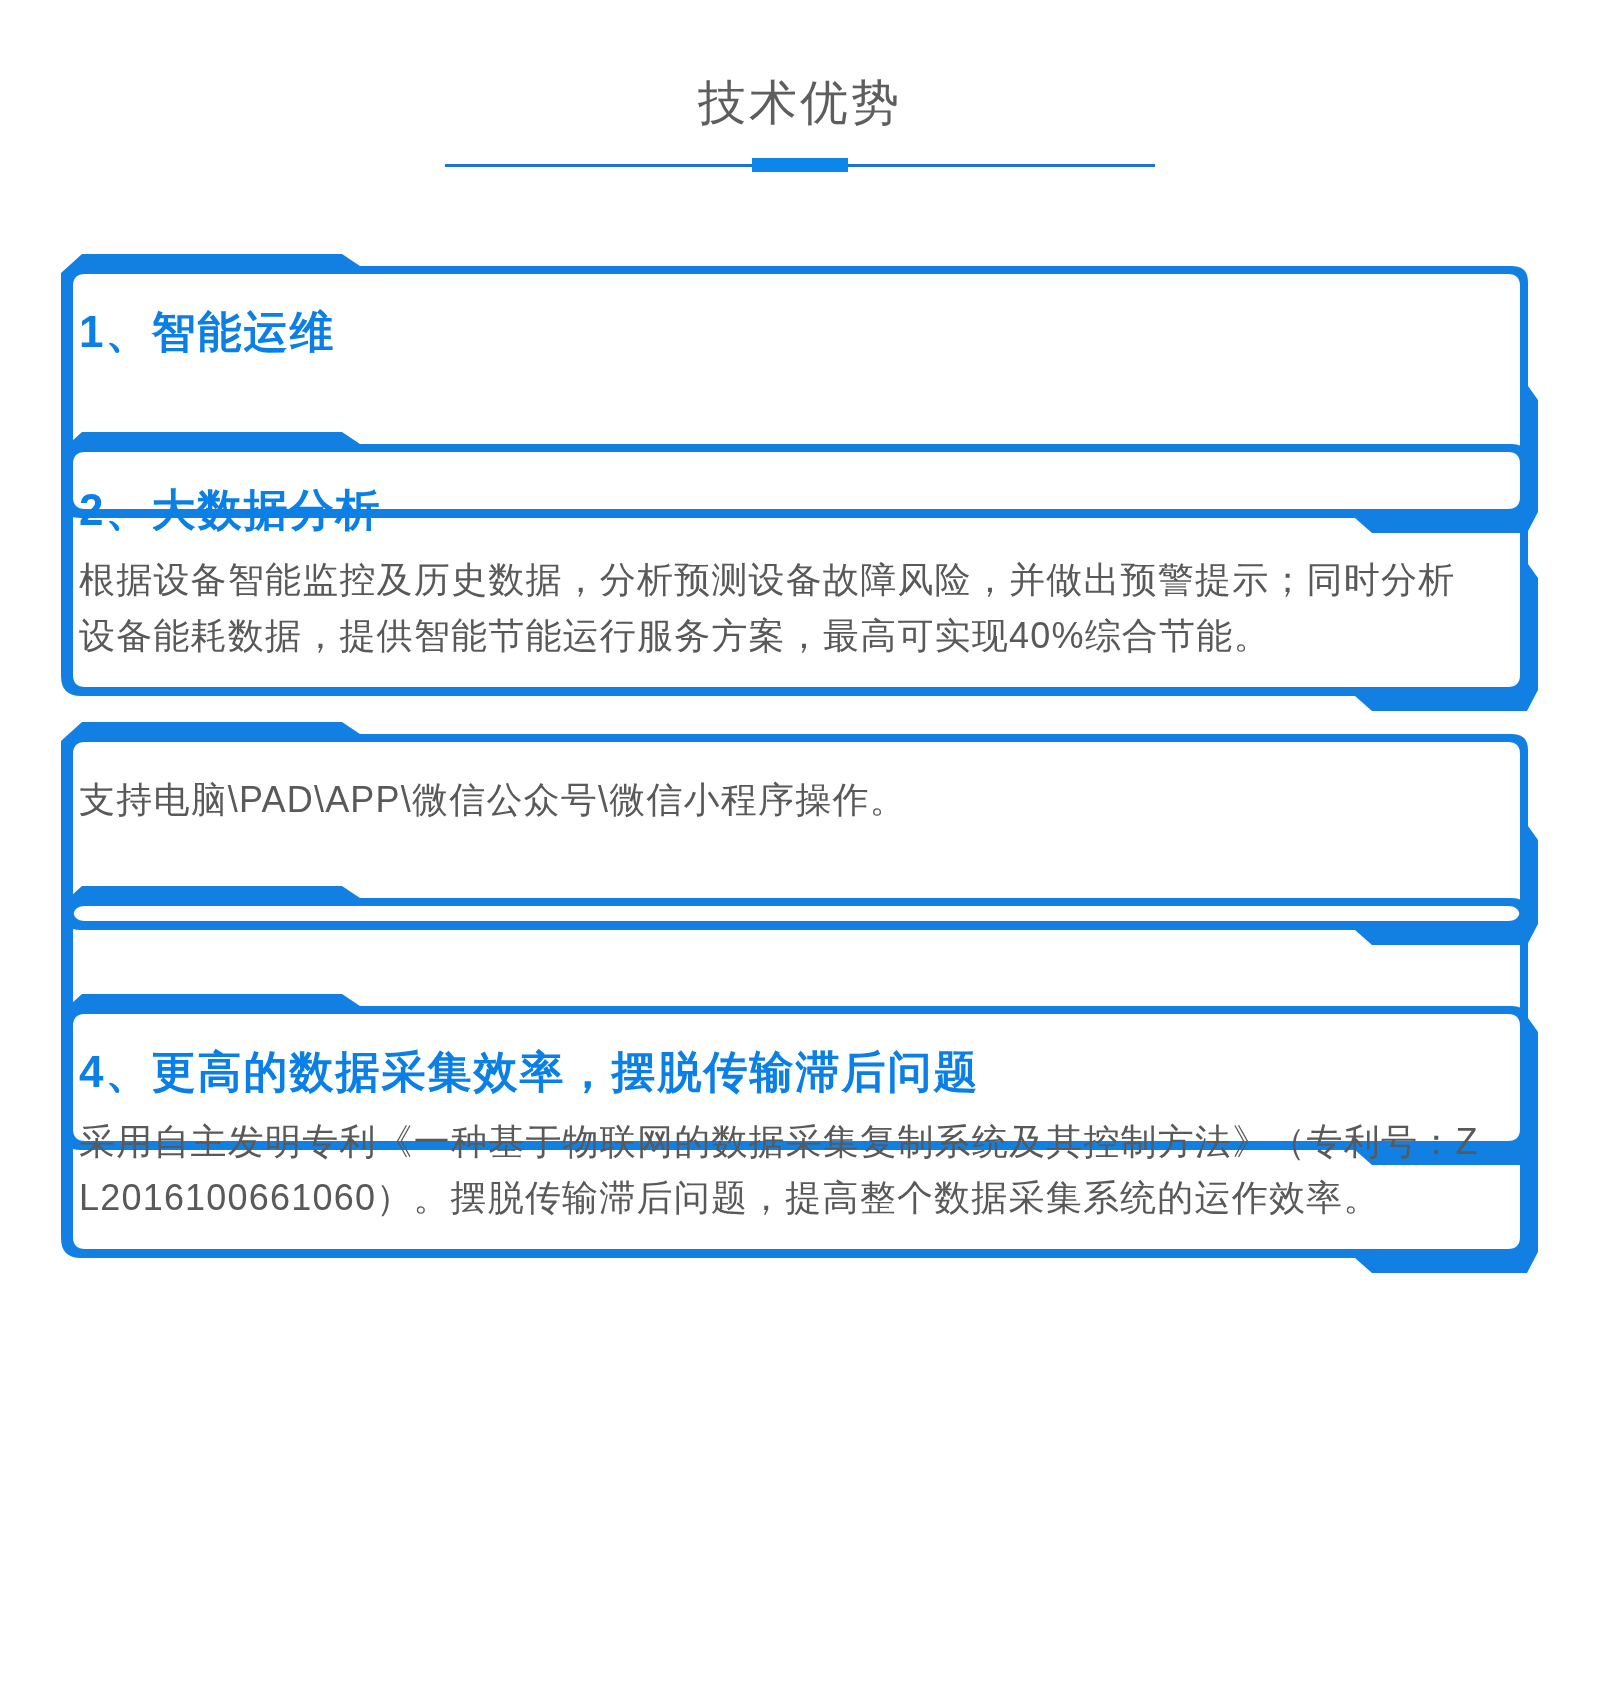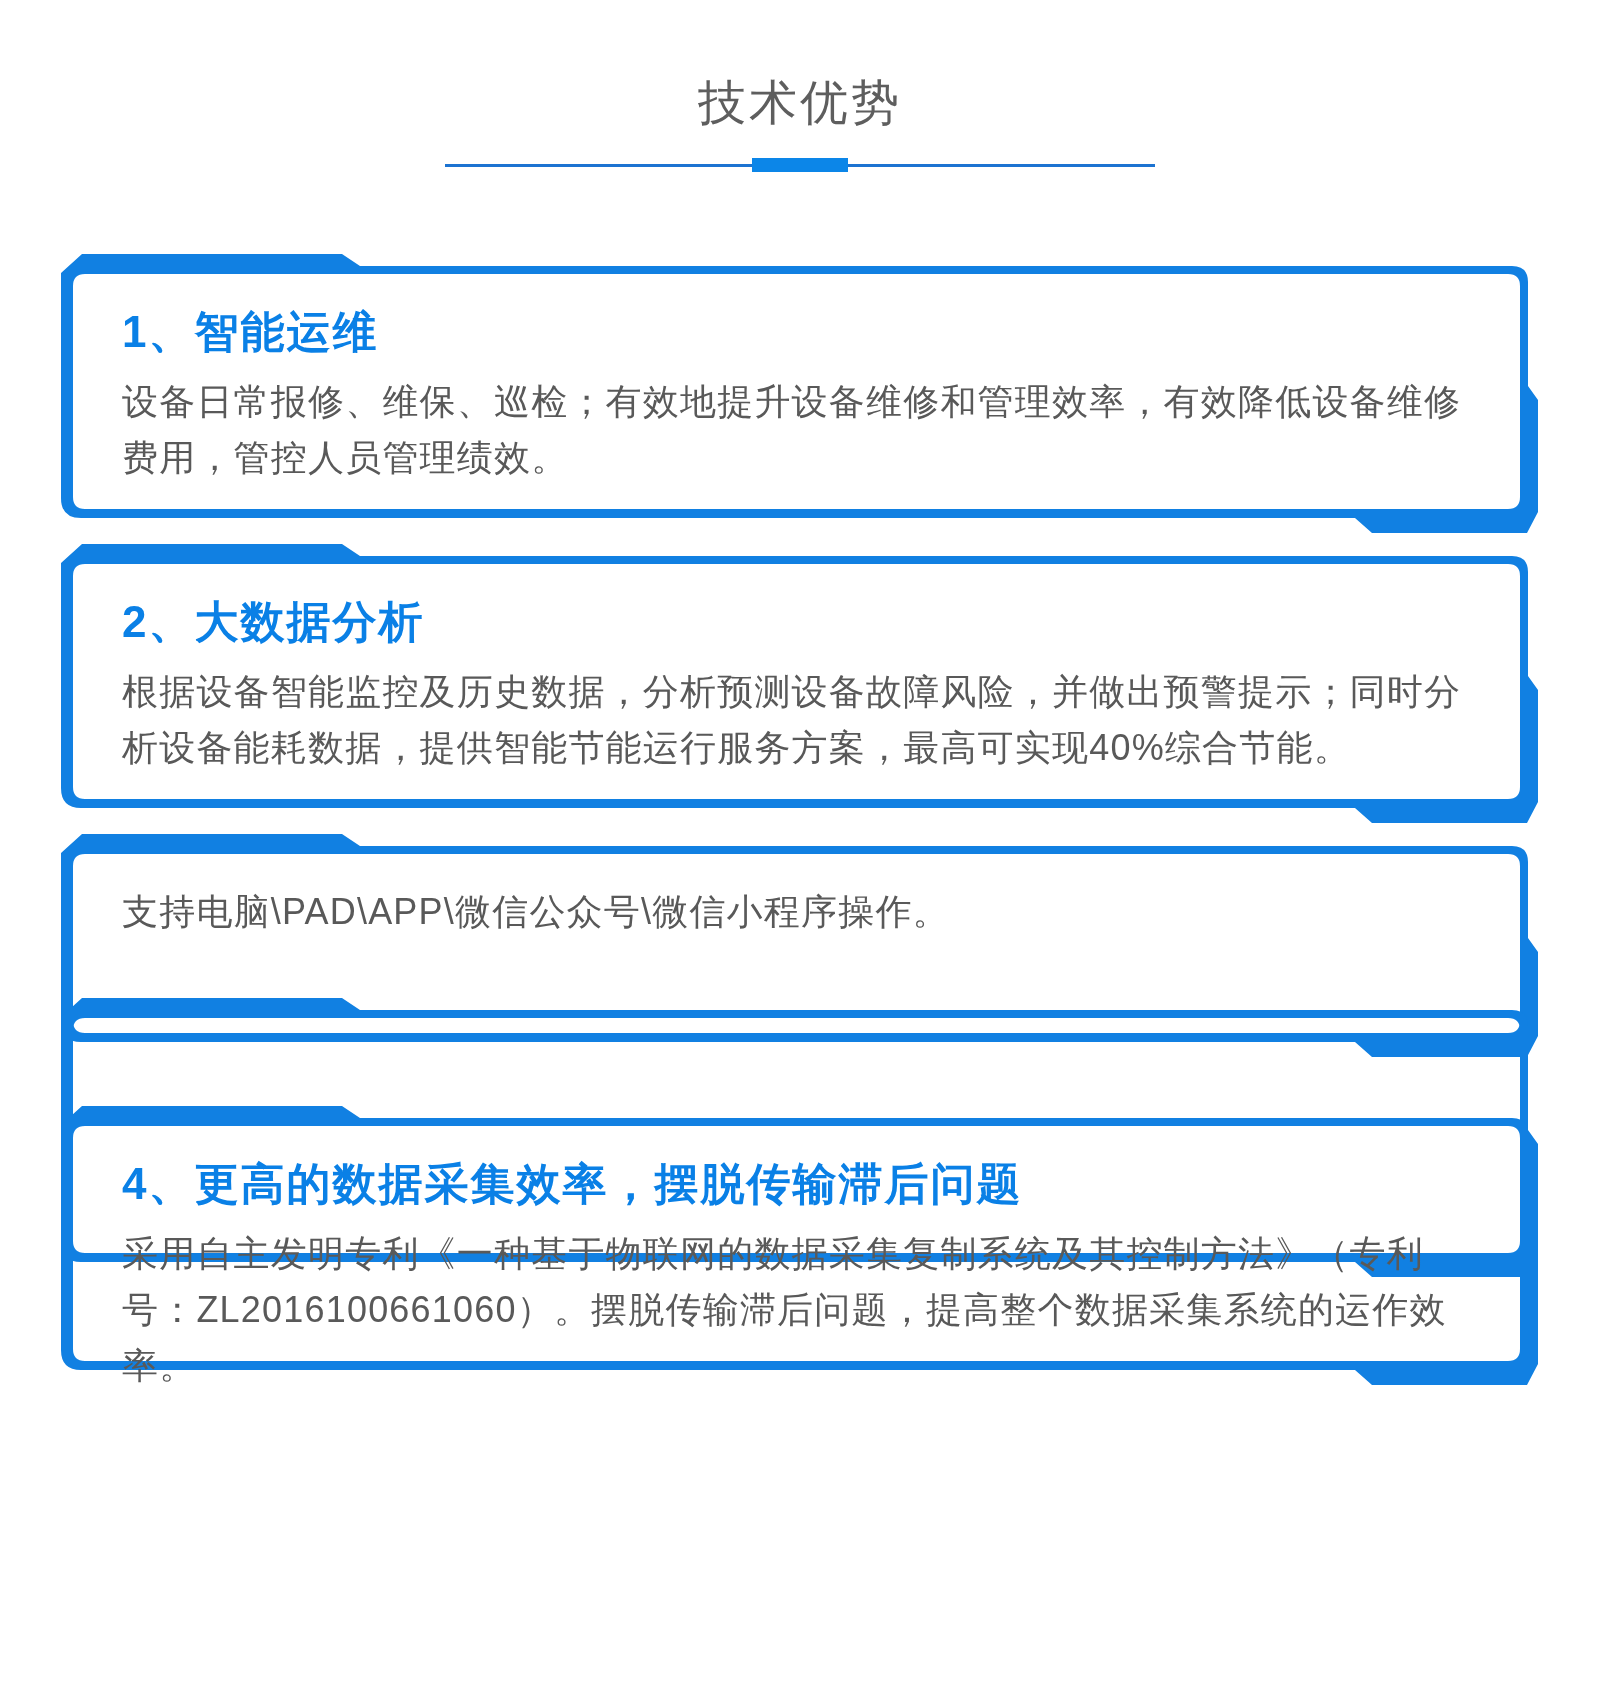--- a/index.html
+++ b/index.html
@@ -24,21 +24,21 @@
   }
   .divider{position:relative;width:710px;height:14px;margin:26px auto 0;}
   .divider-line{position:absolute;left:0;right:0;top:6px;height:3px;background:var(--divider-line);}
   .divider-block{
     position:absolute;left:50%;top:0;transform:translateX(-50%);
     width:96px;height:14px;background:var(--divider-block);
   }
   .cards{margin-top:82px;}
   .card{position:relative;width:1477px;margin:0 0 26px 61px;}
   .frame{position:absolute;left:0;top:0;pointer-events:none;display:block;}
-  .content{position:relative;z-index:1;padding:50px 49px 32px 61px;}
+  .content{position:relative;z-index:1;padding:50px 49px 32px 18px;}
   .heading{
     margin:0 0 14px;font-size:44px;line-height:56px;font-weight:700;
     color:var(--heading-blue);letter-spacing:2px;
   }
   .body-text{
     margin:0;font-size:36px;line-height:56px;
     color:var(--body-gray);letter-spacing:1.2px;
     word-break:break-all;overflow-wrap:anywhere;
   }
 </style>
@@ -55,21 +55,20 @@
   </div>
 
   <div class="cards">
 
     <section class="card">
       <svg class="frame" aria-hidden="true" width="1477" height="280" viewBox="0 0 1477 280">
           <path d="M21 0 L281 0 L299 12 L1451 12 Q1467 12 1467 28 L1467 132 L1477 146 L1477 258 L1466 279 L1311 279 L1294 264 L20 264 Q0 264 0 244 L0 19 Z M24 20 L1447 20 Q1459 20 1459 32 L1459 243 Q1459 255 1447 255 L24 255 Q12 255 12 243 L12 32 Q12 20 24 20 Z" fill-rule="evenodd" fill="#1180E2"></path>
         </svg>
       <div class="content">
         <h2 class="heading">1、智能运维</h2>
-        <p class="body-text">设备日常报修、维保、巡检；有效地提升设备维修和管理效率，有效降低设备维修费用，管控人员管理绩效。</p>
       </div>
     </section>
 
     <section class="card">
       <svg class="frame" aria-hidden="true" width="1477" height="280" viewBox="0 0 1477 280">
           <path d="M21 0 L281 0 L299 12 L1451 12 Q1467 12 1467 28 L1467 132 L1477 146 L1477 258 L1466 279 L1311 279 L1294 264 L20 264 Q0 264 0 244 L0 19 Z M24 20 L1447 20 Q1459 20 1459 32 L1459 243 Q1459 255 1447 255 L24 255 Q12 255 12 243 L12 32 Q12 20 24 20 Z" fill-rule="evenodd" fill="#1180E2"></path>
         </svg>
       <div class="content">
         <h2 class="heading">2、大数据分析</h2>
         <p class="body-text">根据设备智能监控及历史数据，分析预测设备故障风险，并做出预警提示；同时分析设备能耗数据，提供智能节能运行服务方案，最高可实现40%综合节能。</p>

